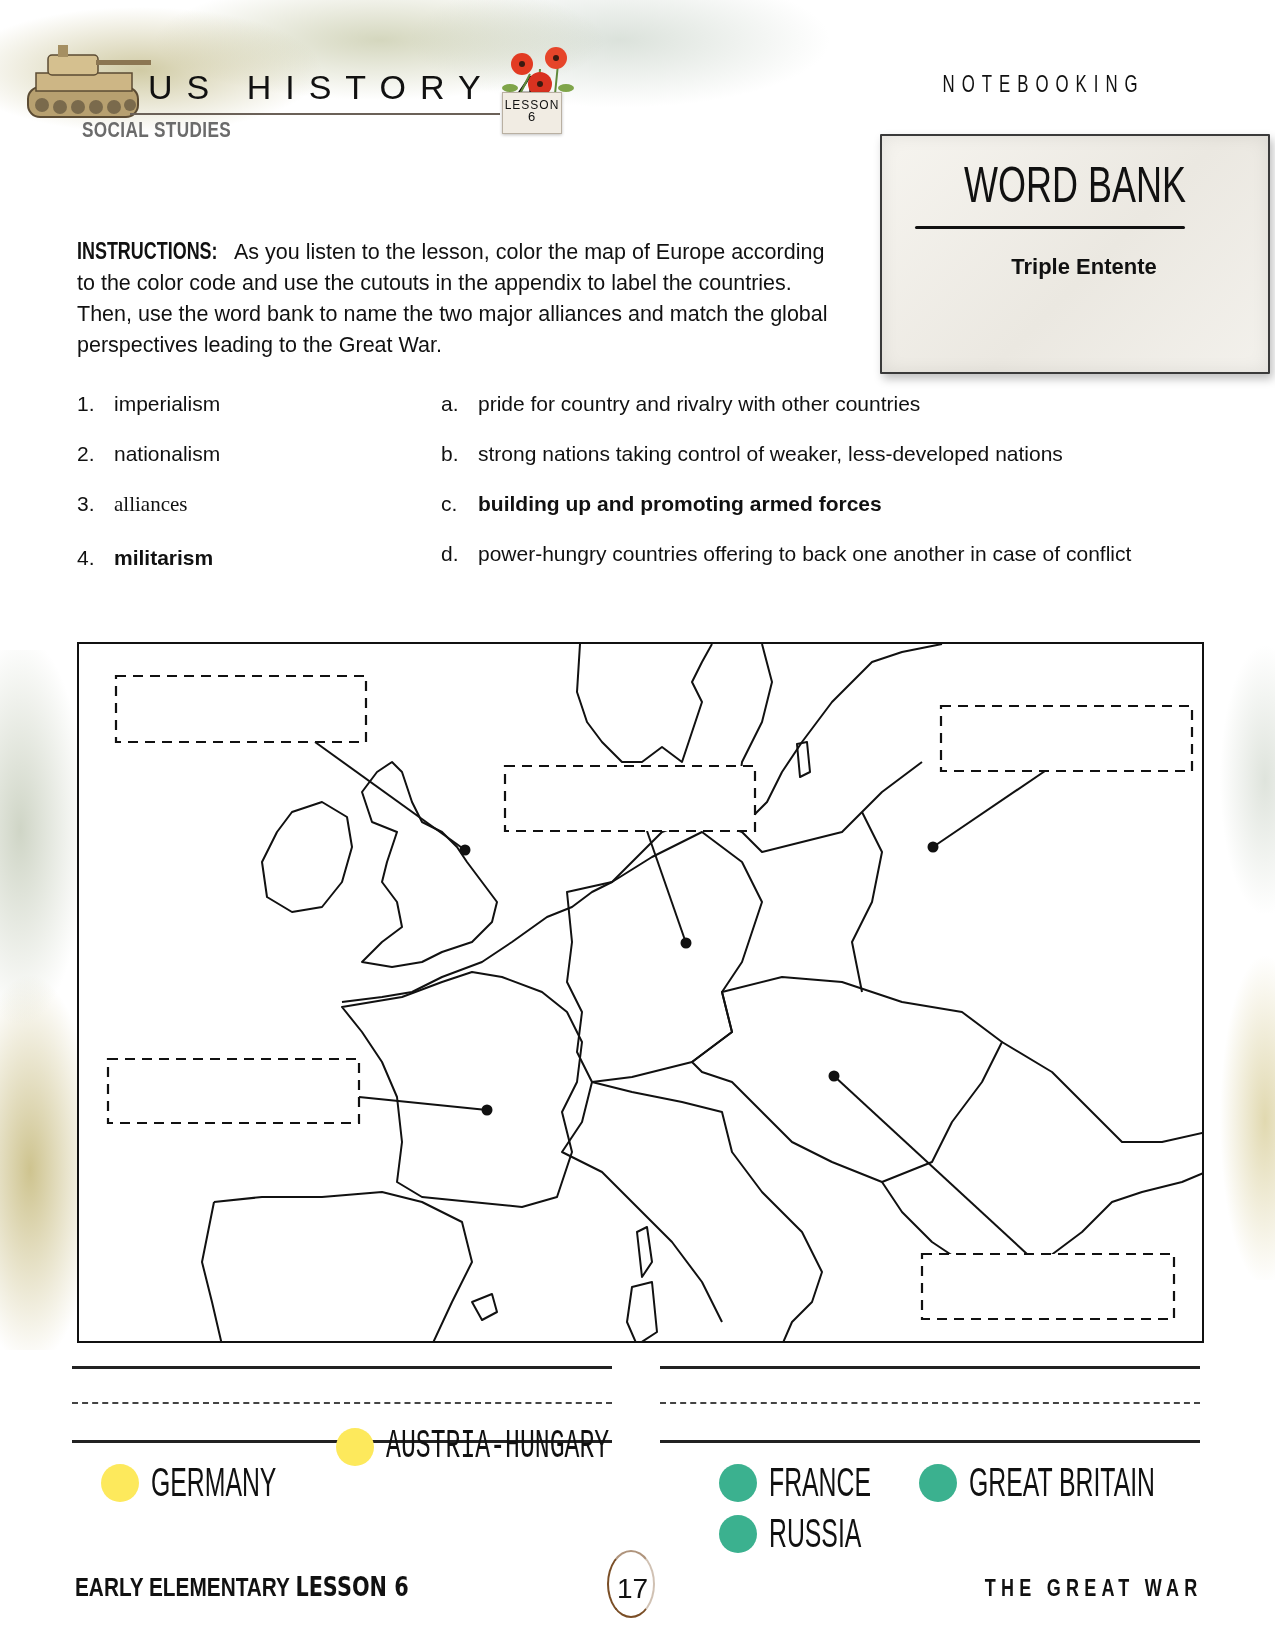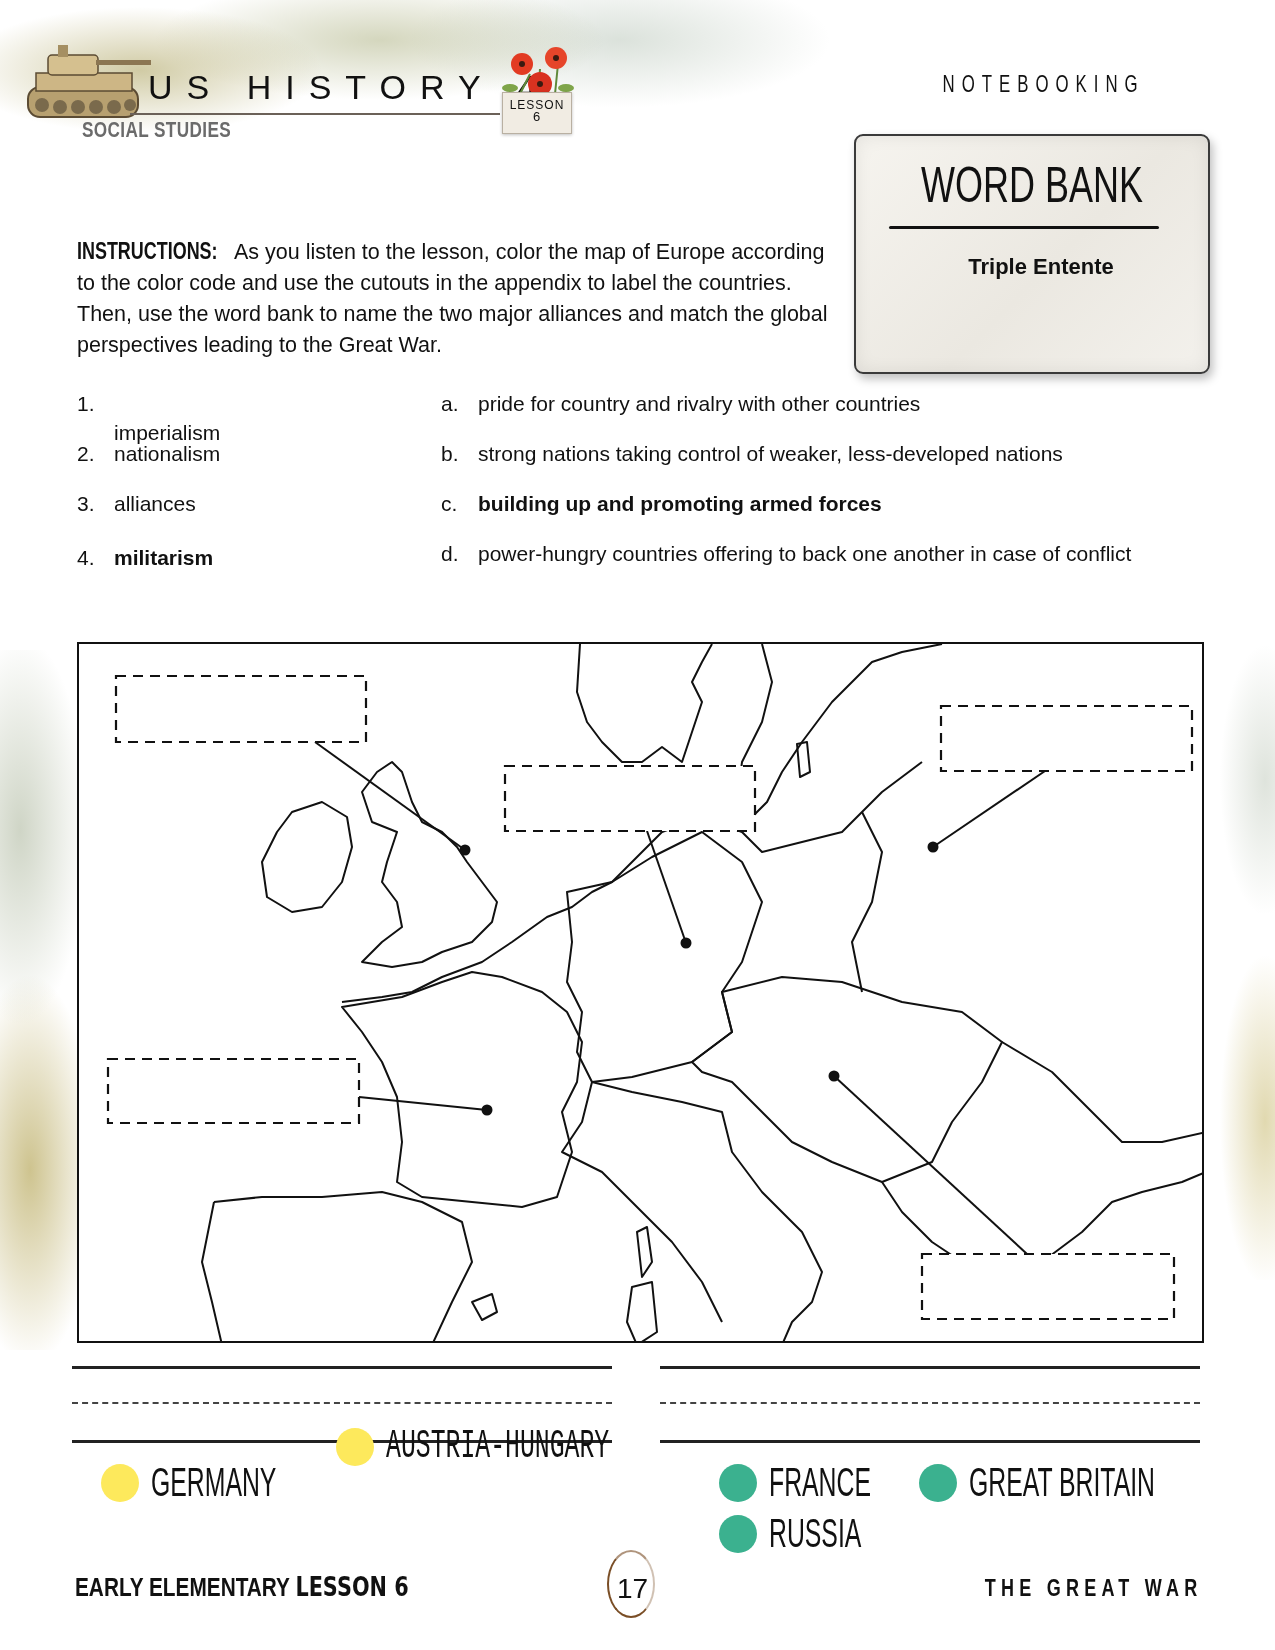--- a/index.html
+++ b/index.html
@@ -34,34 +34,34 @@
   .header-rule { position: absolute; left: 130px; top: 113px; width: 370px; height: 2px; background: #6b6158; }
   .subject-label {
     position: absolute; left: 82px; top: 117px; font-size: 22px; font-weight: 700;
     color: #6b6b6b; font-family: "Liberation Sans", sans-serif; transform: scaleX(0.78);
     transform-origin: left top; letter-spacing: 0.5px;
   }
   .lesson-badge {
     position: absolute; left: 500px; top: 44px; width: 76px; height: 92px;
   }
   .lesson-card {
-    position: absolute; left: 2px; top: 48px; width: 70px; height: 42px;
+    position: absolute; left: 2px; top: 48px; width: 60px; height: 42px;
     background: #f1ece3; border: 1px solid #b9b0a2; box-shadow: 0 1px 3px rgba(0,0,0,0.25);
     text-align: center; font-size: 12px; line-height: 12px; padding-top: 6px; letter-spacing: 1px;
   }
   .lesson-card .num { display: block; font-size: 13px; }
   .notebooking {
     position: absolute; right: 130px; top: 70px; font-size: 24px; letter-spacing: 10px;
     transform: scaleX(0.7); transform-origin: right top; font-family: "Liberation Sans", sans-serif;
   }
 
   .wordbank {
-    position: absolute; left: 854px; top: 134px; width: 356px; height: 240px;
+    position: absolute; left: 880px; top: 134px; width: 390px; height: 240px;
     background: linear-gradient(135deg, #f6f4ef 0%, #ebe8e1 55%, #f3f1ec 100%);
-    border: 2px solid #3a3a3a; border-radius: 9px;
+    border: 2px solid #3a3a3a; border-radius: 1px;
     box-shadow: 3px 5px 10px rgba(0,0,0,0.25), inset 0 0 18px rgba(0,0,0,0.08);
   }
   .wordbank-title {
     position: absolute; left: 0; top: 22px; width: 100%; text-align: center;
     font-size: 50px; line-height: 54px; transform: scaleX(0.72);
   }
   .wordbank-rule { position: absolute; left: 33px; top: 90px; width: 270px; height: 3px; background: #111; border-radius: 2px; }
   .wordbank-term {
     position: absolute; left: 0; width: 100%; text-align: center; font-size: 22px; font-weight: 700; padding-left: 18px;
   }
@@ -159,29 +159,29 @@
 </div>
 
 <div class="instructions">
   <span class="lead">INSTRUCTIONS:</span>
   <span>As you listen to the lesson, color the map of Europe according to the color code and use the cutouts in the appendix to label the countries. Then, use the word bank to name the two major alliances and match the global perspectives leading to the Great War.</span>
 </div>
 
 <div>
   <div class="match-row" style="left:77px;top:392px;">
     <span class="match-num" style="left:0;">1.</span>
-    <span class="match-text" style="left:37px;margin-top:29px;">imperialism</span>
+    <span class="match-text" style="left:37px;">imperialism</span>
   </div>
   <div class="match-row" style="left:77px;top:442px;">
     <span class="match-num" style="left:0;">2.</span>
     <span class="match-text" style="left:37px;">nationalism</span>
   </div>
   <div class="match-row" style="left:77px;top:492px;">
     <span class="match-num" style="left:0;">3.</span>
-    <span class="match-text" style="left:37px;">alliances</span>
+    <span class="match-text" style="left:37px;font-family:Liberation Serif, serif;">alliances</span>
   </div>
   <div class="match-row" style="left:77px;top:546px;">
     <span class="match-num" style="left:0;">4.</span>
     <span class="match-text" style="left:37px;font-weight:bold;">militarism</span>
   </div>
 
   <div class="match-row" style="left:441px;top:392px;">
     <span class="match-num" style="left:0;">a.</span>
     <span class="match-text" style="left:37px;">pride for country and rivalry with other countries</span>
   </div>

